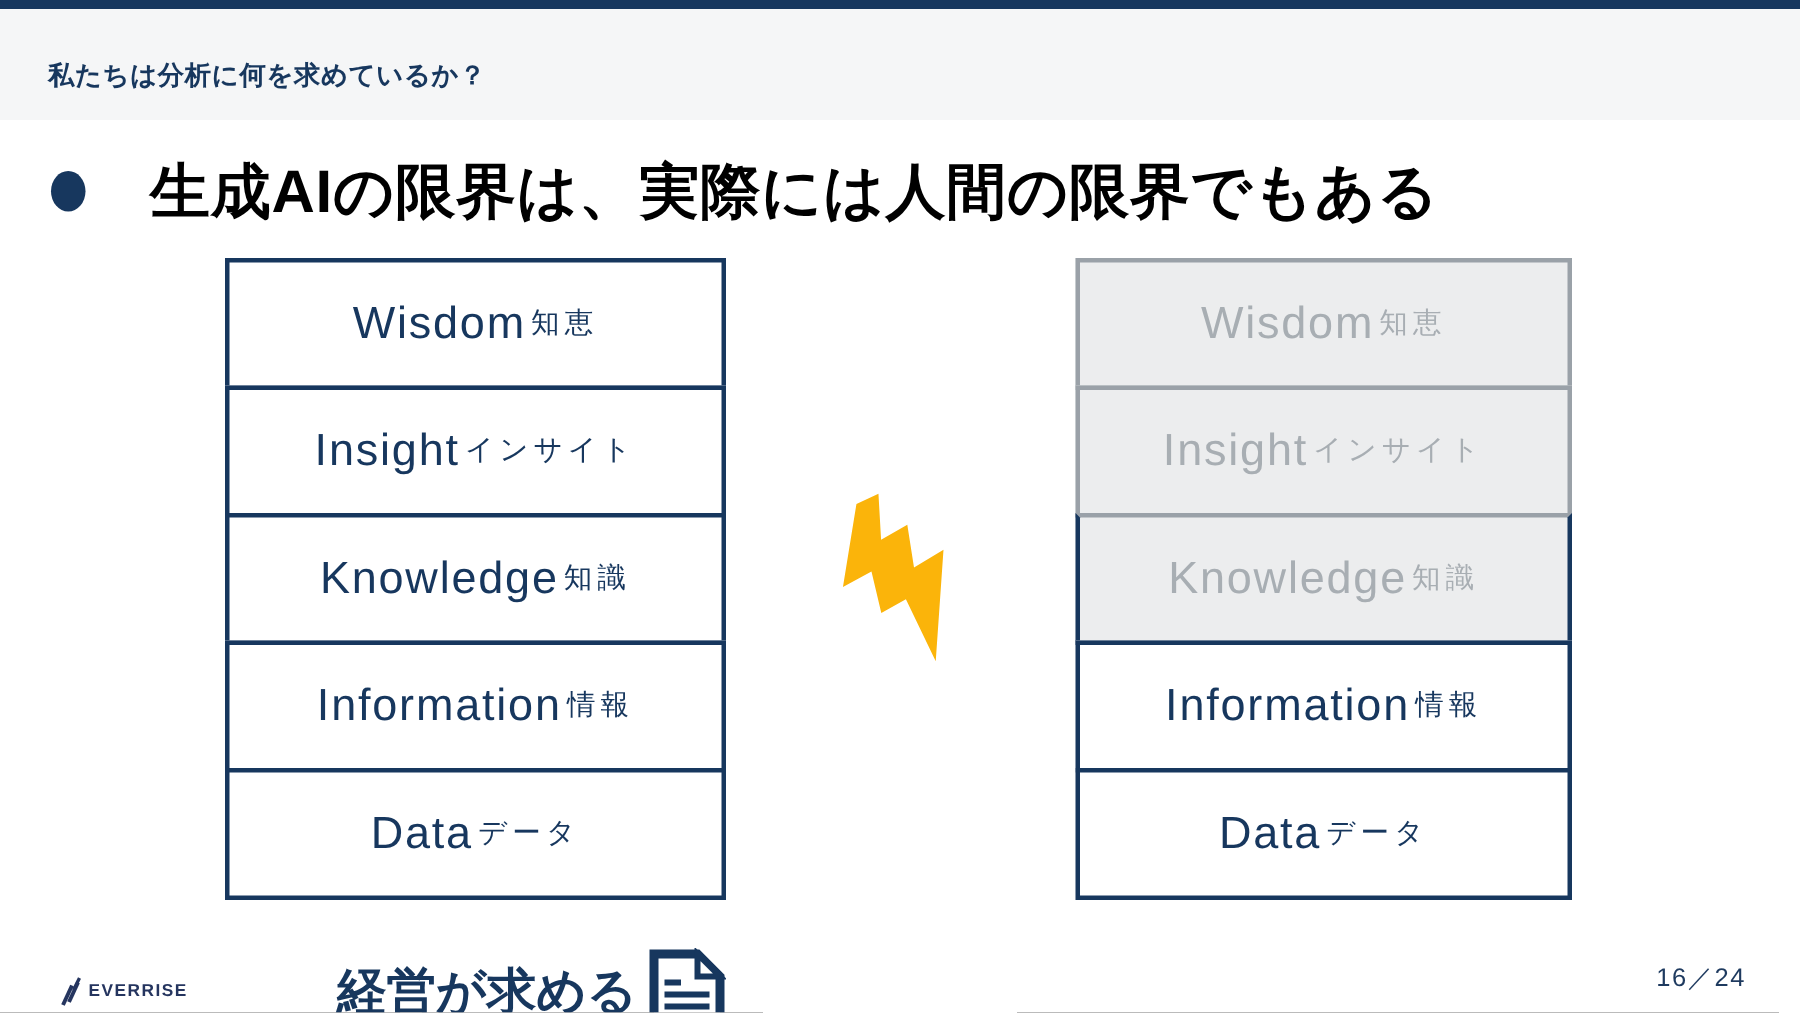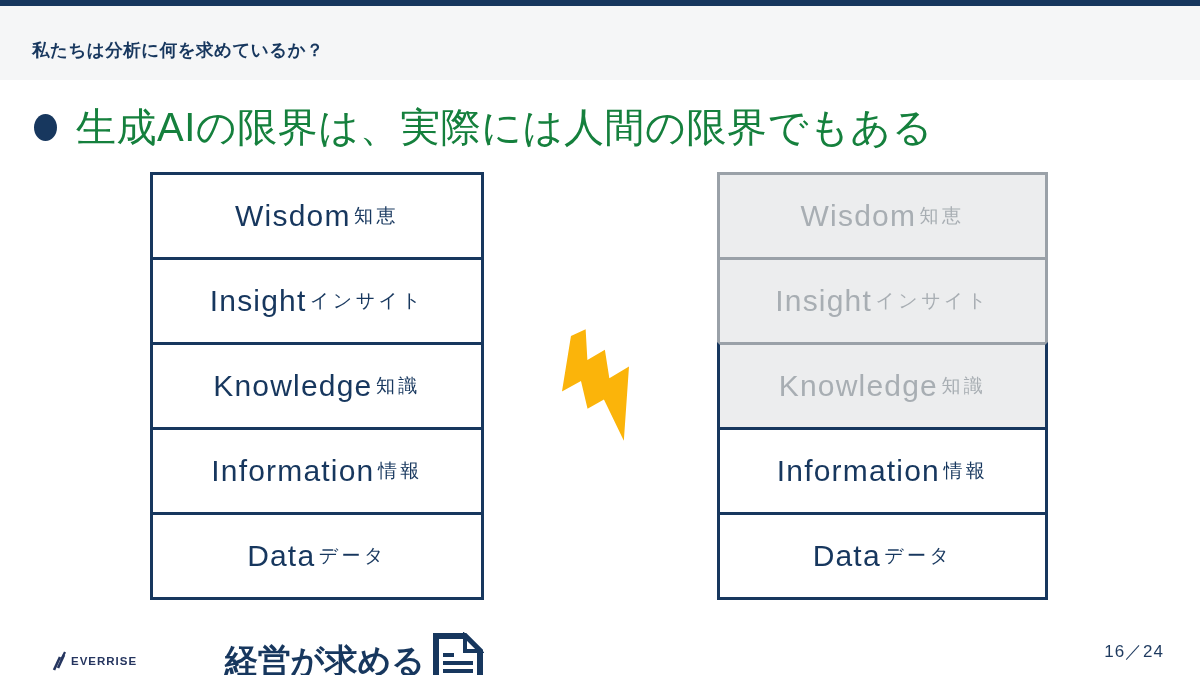--- a/index.html
+++ b/index.html
@@ -11,21 +11,21 @@
     color:#17375E;
   }
   .topbar{ position:absolute; left:0; top:0; width:1200px; height:6px; background:#17375E; }
   .header{ position:absolute; left:0; top:6px; width:1200px; height:74px; background:#F5F6F7; }
   .kicker{
     position:absolute; left:32px; top:32px; font-size:17.5px; font-weight:bold;
     color:#17375E; letter-spacing:0.5px;
   }
   .title-row{ position:absolute; left:34px; top:100px; display:flex; align-items:center; }
   .bullet{ width:23px; height:27px; border-radius:50%; background:#17375E; flex:0 0 auto; }
-  .title-text{ margin-left:19px; font-size:40px; font-weight:normal; color:#15803d; letter-spacing:0.5px; white-space:nowrap; }
+  .title-text{ margin-left:43px; font-size:40px; font-weight:bold; color:#000000; letter-spacing:0.5px; white-space:nowrap; }
 
   .stack{ position:absolute; top:172px; }
   .stack.left{ left:150px; width:334px; }
   .stack.right{ left:717px; width:331px; }
   .box{
     position:relative; height:88px; border:3px solid #17375E; background:#ffffff;
     display:flex; flex-direction:row; align-items:center; justify-content:center;
   }
   .box + .box{ margin-top:-3px; }
   .box .en{ font-size:30px; line-height:36px; letter-spacing:0.04em; font-weight:400; color:#17375E; }
@@ -41,21 +41,21 @@
 
   .caption{
     position:absolute; top:628px; height:66px;
     display:flex; align-items:center; justify-content:flex-end; gap:7px;font-family:Liberation Serif, serif;
   }
   .caption.left{ left:150px; width:334px; }
   .caption.right{ left:717px; width:331px; }
   .caption-text{ font-size:33px; font-weight:bold; color:#17375E; white-space:nowrap; }
   .doc-icon svg{ display:block; width:52px; height:58px; }
 
-  .logo{ position:absolute; left:52px; top:651px; display:flex; align-items:center; gap:5px; }
+  .logo{ position:absolute; left:40px; top:651px; display:flex; align-items:center; gap:5px; }
   .logo svg{ display:block; width:14px; height:20px; }
   .logo-text{ font-size:11.5px; font-weight:bold; letter-spacing:1px; color:#25355F; }
 
   .page-num{ position:absolute; right:36px; top:640px; font-size:17px; color:#1E3A5F; letter-spacing:1px; }
 </style>
 </head>
 <body>
 
 <div class="slide">
 

